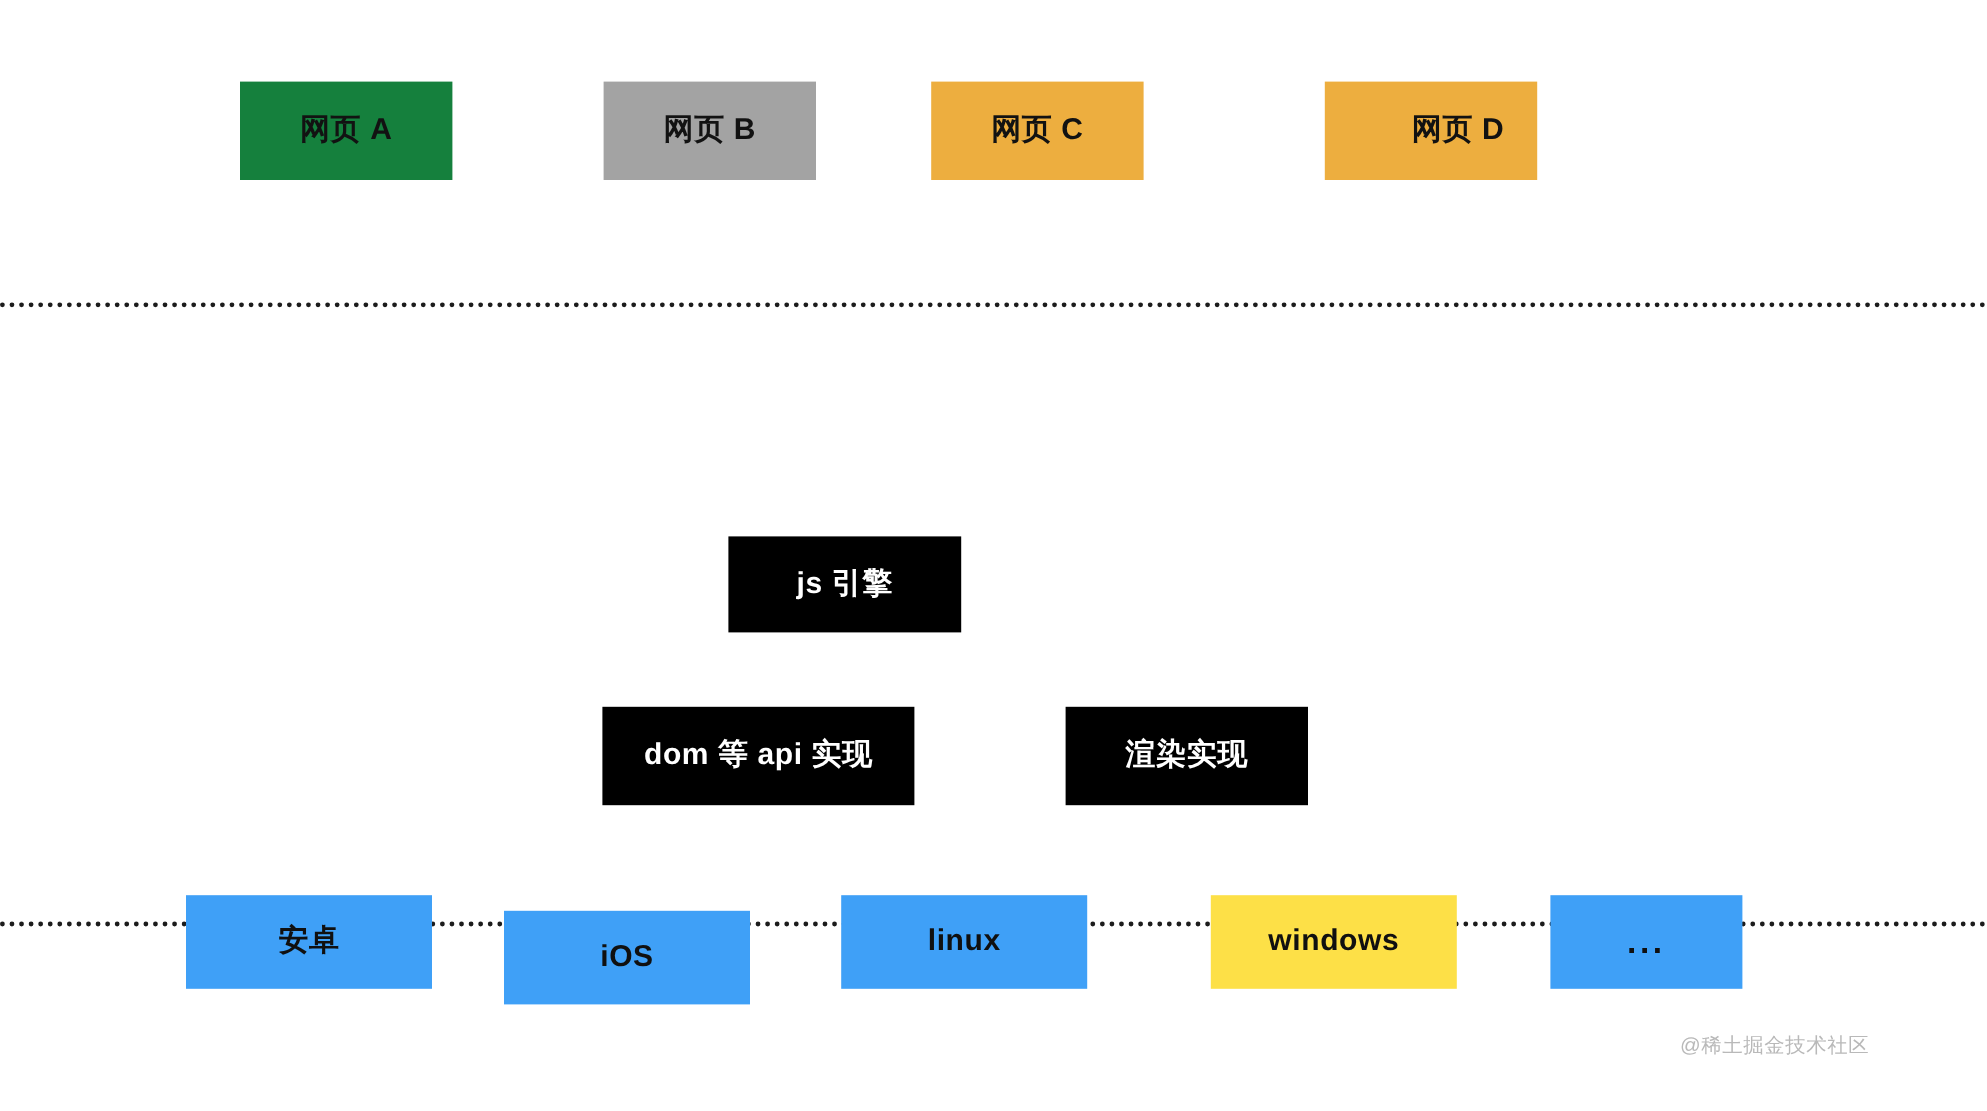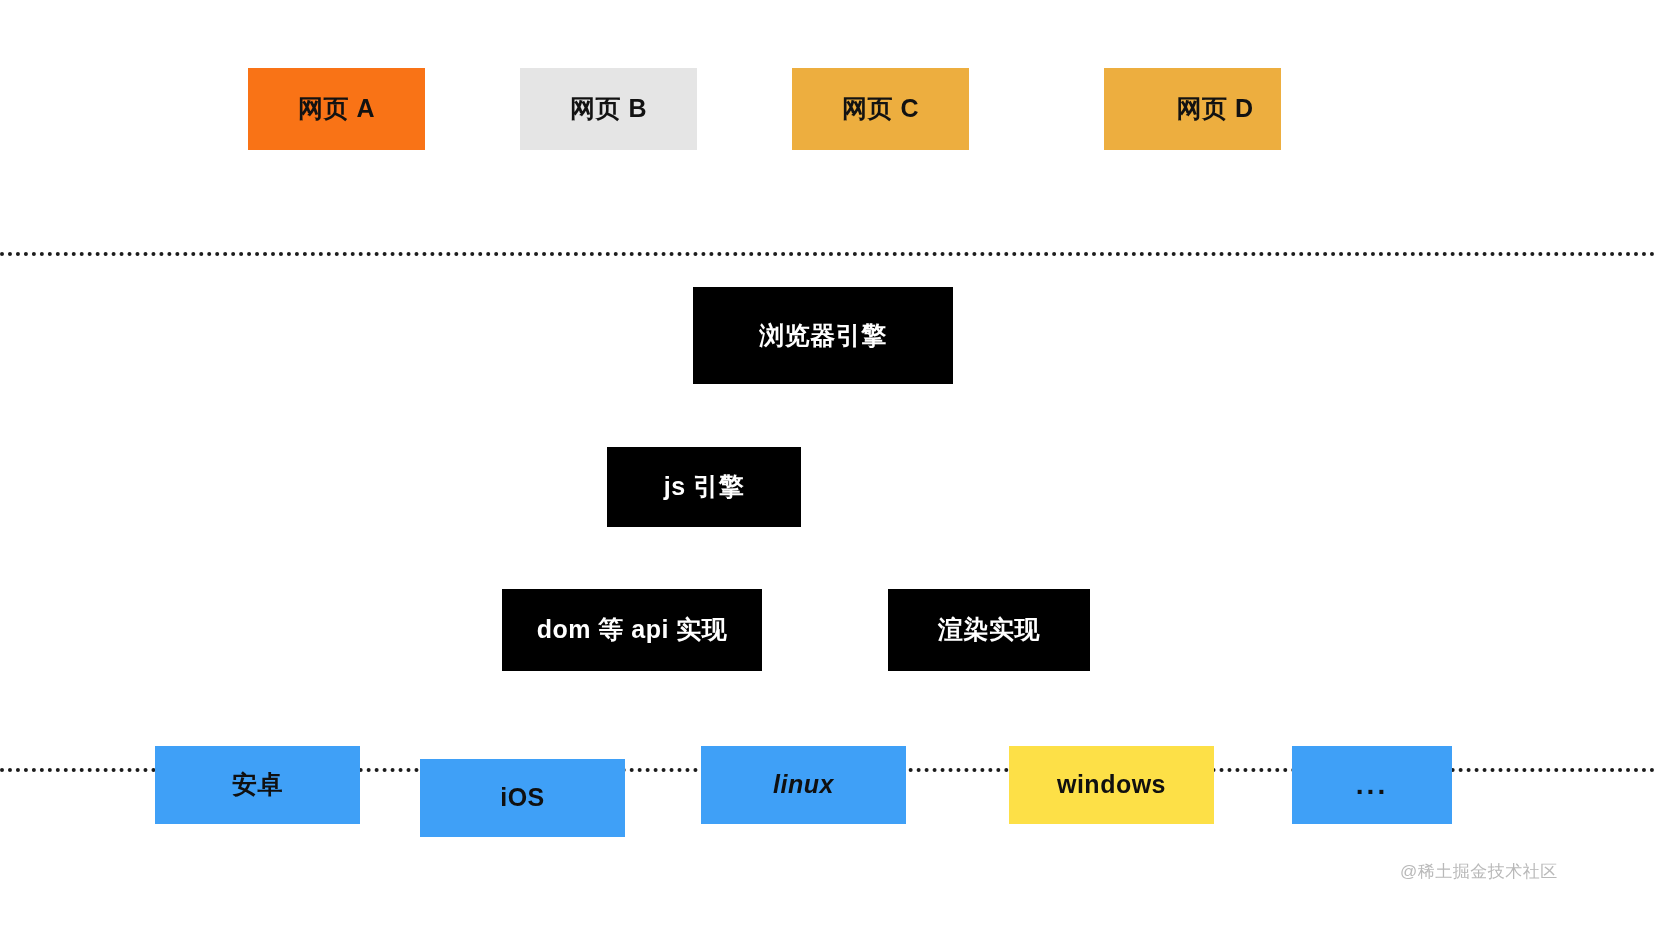--- a/index.html
+++ b/index.html
@@ -74,35 +74,34 @@
     font-weight: 400;
     letter-spacing: 0.5px;
     white-space: nowrap;
   }
 </style>
 </head>
 <body>
 
 <div id="canvas" style="background: rgb(255, 255, 255);">
 
-  <div class="node page" style="left: 200px; top: 68px; width: 177px; height: 82px; background: #f97316; margin-left: 48px;">网页 A</div>
-  <div class="node page" style="left: 520px; top: 68px; width: 177px; height: 82px; background: #e5e5e5;">网页 B</div>
-  <div class="node page" style="left: 792px; top: 68px; width: 177px; height: 82px; background: rgb(237, 174, 63);">网页 C</div>
+  <div class="node page" style="left: 200px; top: 68px; width: 177px; height: 82px; background: #15803d;">网页 A</div>
+  <div class="node page" style="left: 503px; top: 68px; width: 177px; height: 82px; background: #a3a3a3;">网页 B</div>
+  <div class="node page" style="left: 776px; top: 68px; width: 177px; height: 82px; background: rgb(237, 174, 63);">网页 C</div>
   <div class="node page" style="left: 1104px; top: 68px; width: 177px; height: 82px; background: rgb(237, 174, 63); padding-left: 45px;">网页 D</div>
 
   <div class="divider" style="top: 252px; border-top-color: rgb(28, 28, 28);"></div>
 
-  <div class="node engine" style="left: 693px; top: 287px; width: 260px; height: 97px; background: rgb(0, 0, 0);">浏览器引擎</div>
   <div class="node engine" style="left: 607px; top: 447px; width: 194px; height: 80px; background: rgb(0, 0, 0);">js 引擎</div>
   <div class="node engine" style="left: 502px; top: 589px; width: 260px; height: 82px; background: rgb(0, 0, 0);">dom 等 api 实现</div>
   <div class="node engine" style="left: 888px; top: 589px; width: 202px; height: 82px; background: rgb(0, 0, 0);">渲染实现</div>
 
   <div class="divider" style="top: 768px; border-top-color: rgb(28, 28, 28);"></div>
 
   <div class="node os" style="left: 155px; top: 746px; width: 205px; height: 78px; background: rgb(63, 160, 247);">安卓</div>
   <div class="node os" style="left: 420px; top: 746px; width: 205px; height: 78px; background: rgb(63, 160, 247); margin-top: 13px;">iOS</div>
-  <div class="node os" style="left: 701px; top: 746px; width: 205px; height: 78px; background: rgb(63, 160, 247); font-style: italic;">linux</div>
+  <div class="node os" style="left: 701px; top: 746px; width: 205px; height: 78px; background: rgb(63, 160, 247);">linux</div>
   <div class="node os" style="left: 1009px; top: 746px; width: 205px; height: 78px; background: #fde047;">windows</div>
   <div class="node os ellipsis" style="left: 1292px; top: 746px; width: 160px; height: 78px; background: rgb(63, 160, 247);">...</div>
 
   <div class="watermark" style="left: 1400px; top: 860px; color: rgb(185, 185, 185);">@稀土掘金技术社区</div>
 
 </div>
 
 </body></html>

